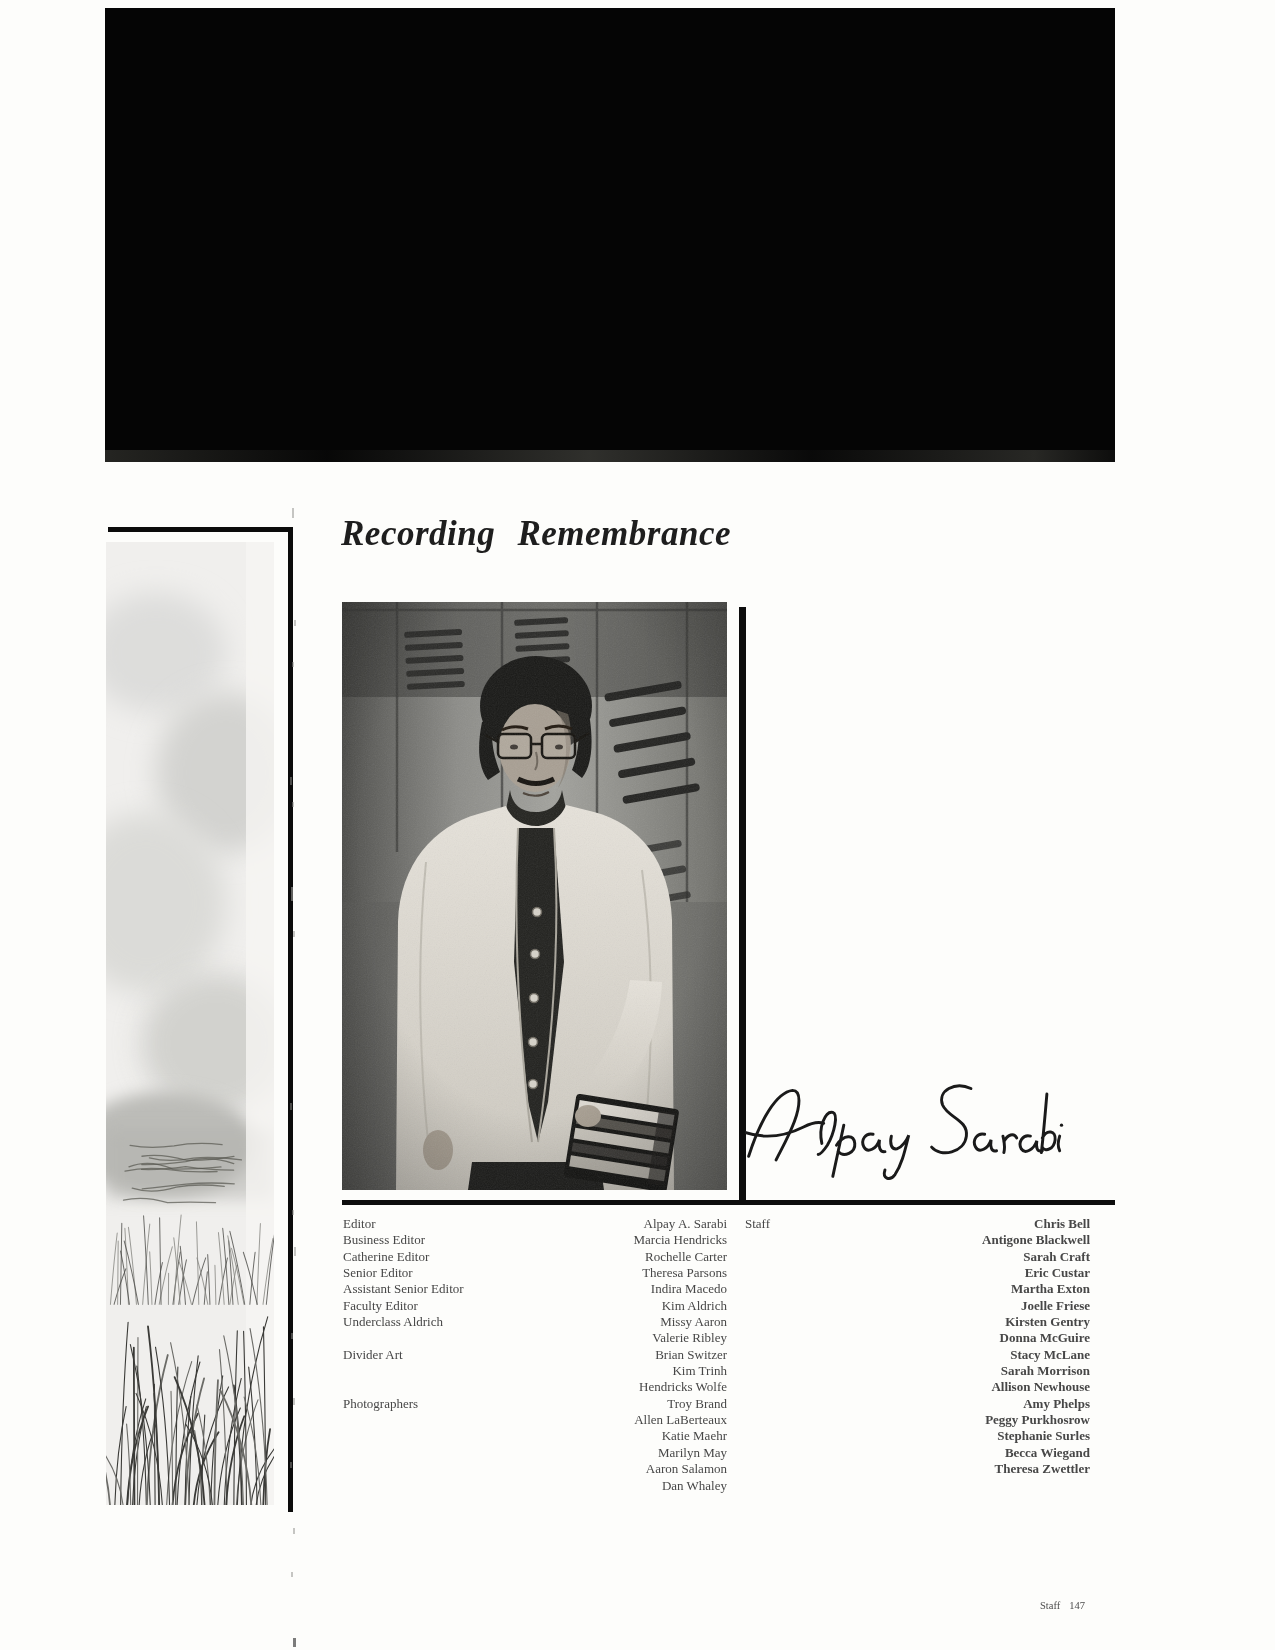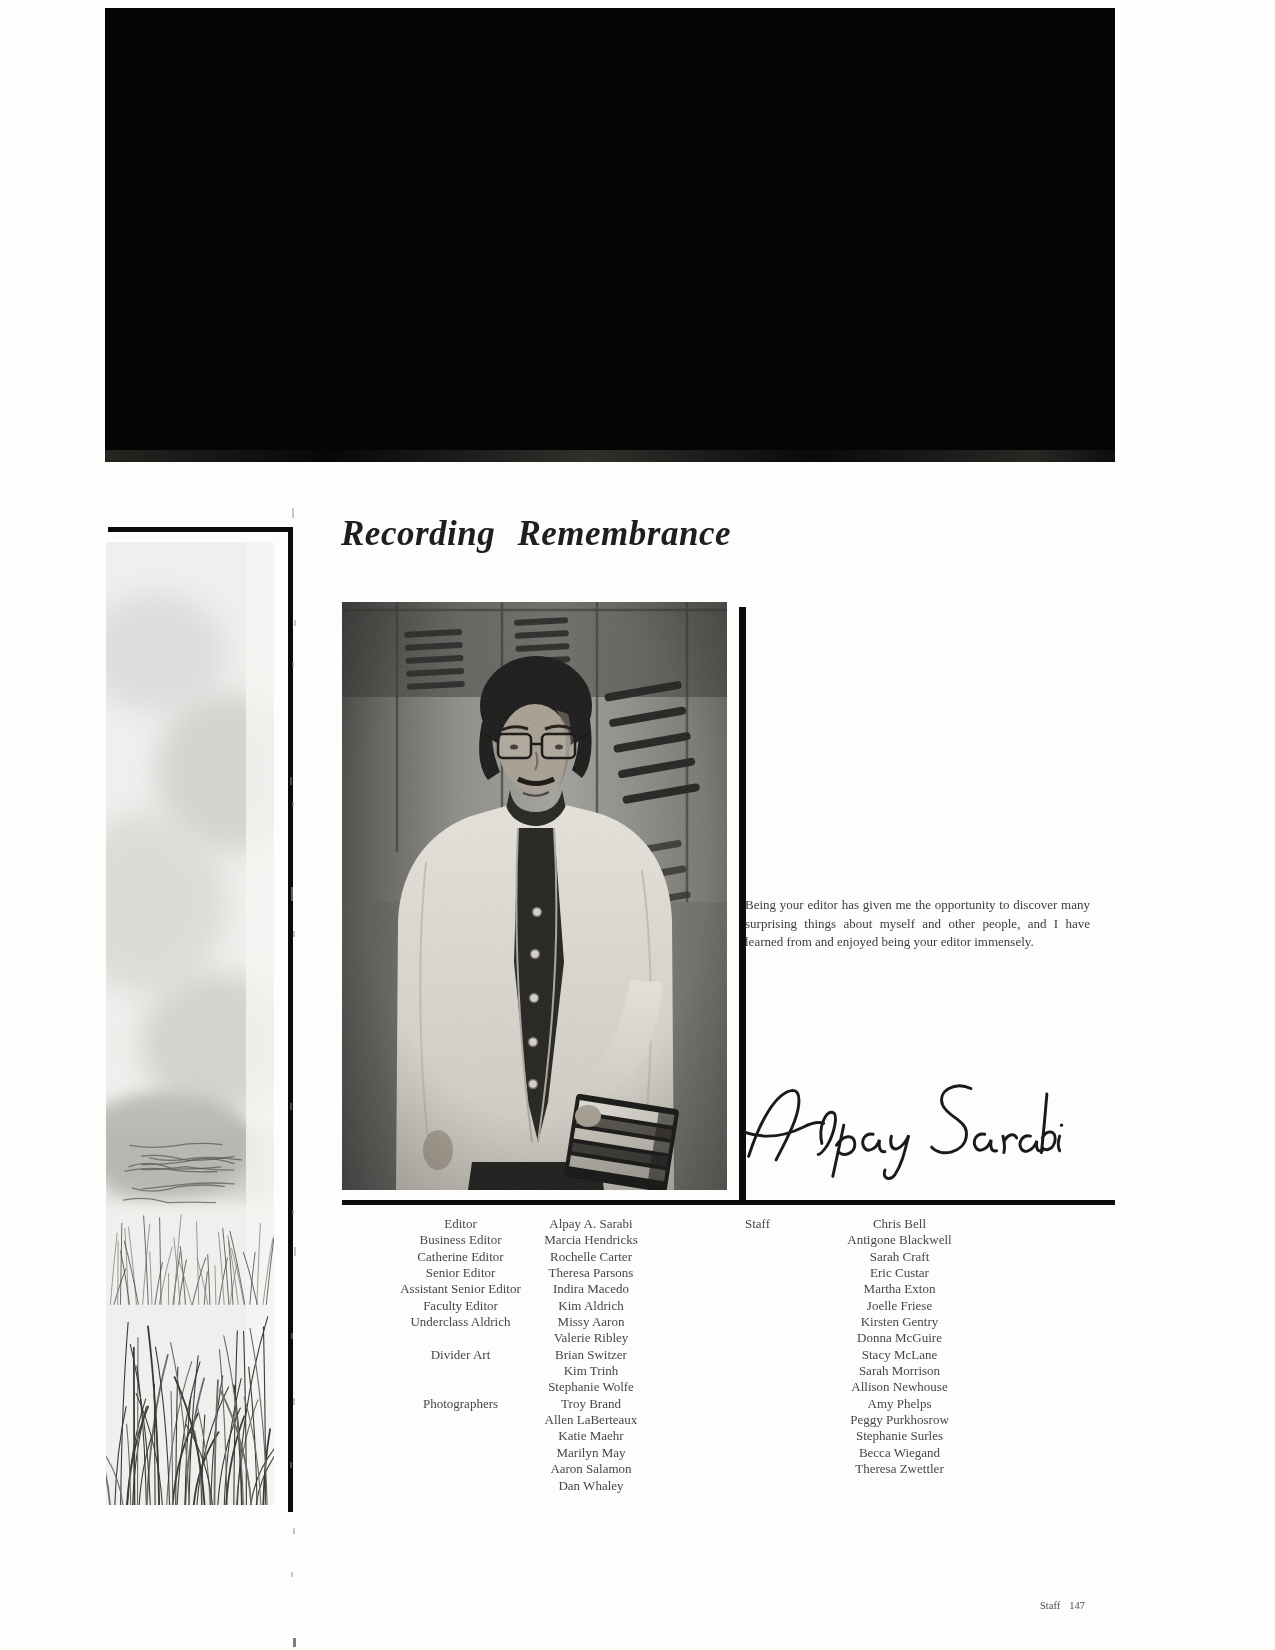--- a/index.html
+++ b/index.html
@@ -30,25 +30,25 @@
 
   
   .essay{position:absolute;left:745px;top:896px;width:345px;font-size:13px;line-height:18.5px;color:#3d3d3d;}
   .essay p{margin:0 0 14px;text-align:justify;}
   .signature{position:absolute;left:745px;top:1078px;width:322px;height:108px;}
   .signature svg{display:block;width:100%;height:100%;}
   .sr-only{position:absolute;width:1px;height:1px;overflow:hidden;clip:rect(0 0 0 0);white-space:nowrap;}
 
   
   .col{position:absolute;top:1216px;font-size:13px;color:#474747;}
-  .cr-row{height:16.35px;line-height:16.35px;white-space:nowrap;text-align:center;}
+  .cr-row{height:16.35px;line-height:16.35px;white-space:nowrap;}
   .roles-col{left:343px;width:235px;text-align:left;}
   .names-col{left:455px;width:272px;text-align:right;}
   .staff-label{position:absolute;left:745px;top:1216px;font-size:13px;color:#474747;line-height:16.35px;}
-  .staff-col{left:752px;width:295px;text-align:right;}
+  .staff-col{left:795px;width:295px;text-align:right;font-weight:bold;}
 
   
   .footer{position:absolute;left:1040px;top:1600px;font-size:10.5px;color:#4c4c4c;white-space:nowrap;}
   .footer span{margin-right:9px;}
   .footer span:last-child{margin-right:0;margin-top:36px;}
 
   
   .noise i{position:absolute;width:2px;background:#8d8d8a;opacity:.5;display:block;}
   .noise i:nth-child(1){left:292px;top:508px;height:10px;}
   .noise i:nth-child(2){left:294px;top:620px;height:6px;}
@@ -316,21 +316,20 @@
         <ellipse cx="96" cy="548" rx="15" ry="20" fill="#a89f92"></ellipse>
         <ellipse cx="246" cy="514" rx="13" ry="11" fill="#a89f92"></ellipse>
       </g>
       <rect width="385" height="588" fill="url(#vig)"></rect>
       <rect width="385" height="588" filter="url(#grainF)" opacity=".12"></rect>
     </svg>
   </div>
   <div class="v-bar"></div>
 
   <div class="essay">
-    <p>Being your editor has given me the opportunity to discover many surprising things about myself and other people, and I have learned from and enjoyed being your editor immensely.</p>
   </div>
 
   <div class="signature">
     <span class="sr-only">Alpay Sarabi</span>
     <svg viewBox="0 0 352 115" fill="none" stroke="#1a1a1a" stroke-width="3.2" stroke-linecap="round">
       <path d="M4,84 C16,46 34,14 52,12 C62,12 60,30 54,46 C48,62 40,76 34,88"></path>
       <path d="M0,58 C24,66 44,62 64,52 C72,48 80,46 86,48"></path>
       <path d="M84,70 C80,52 88,34 96,36 C102,38 98,58 90,72 C86,78 82,82 80,82"></path>
       <path d="M108,50 C104,68 100,88 96,106"></path>
       <path d="M100,72 C108,60 119,60 120,70 C121,80 108,86 102,79"></path>
@@ -373,21 +372,21 @@
   <div class="cr-row">Alpay A. Sarabi</div>
       <div class="cr-row">Marcia Hendricks</div>
       <div class="cr-row">Rochelle Carter</div>
       <div class="cr-row">Theresa Parsons</div>
       <div class="cr-row">Indira Macedo</div>
       <div class="cr-row">Kim Aldrich</div>
       <div class="cr-row">Missy Aaron</div>
       <div class="cr-row">Valerie Ribley</div>
       <div class="cr-row">Brian Switzer</div>
       <div class="cr-row">Kim Trinh</div>
-      <div class="cr-row">Stephanie Wolfe</div>
+      <div class="cr-row">Hendricks Wolfe</div>
       <div class="cr-row">Troy Brand</div>
       <div class="cr-row">Allen LaBerteaux</div>
       <div class="cr-row">Katie Maehr</div>
       <div class="cr-row">Marilyn May</div>
       <div class="cr-row">Aaron Salamon</div>
       <div class="cr-row">Dan Whaley</div>
     </div>
   <div class="staff-label">Staff</div>
   <div class="col staff-col">
 

